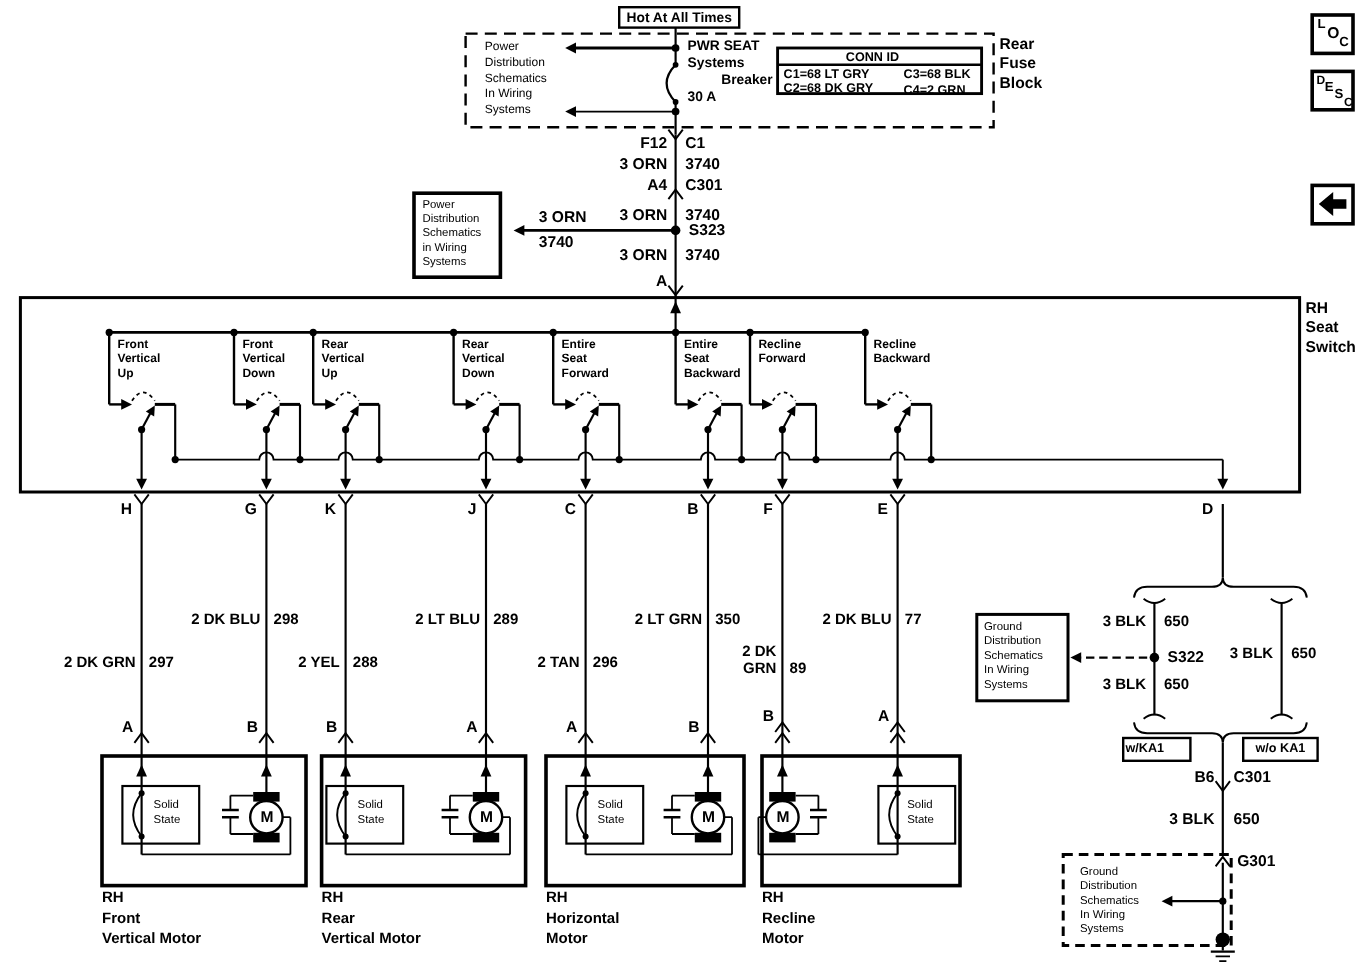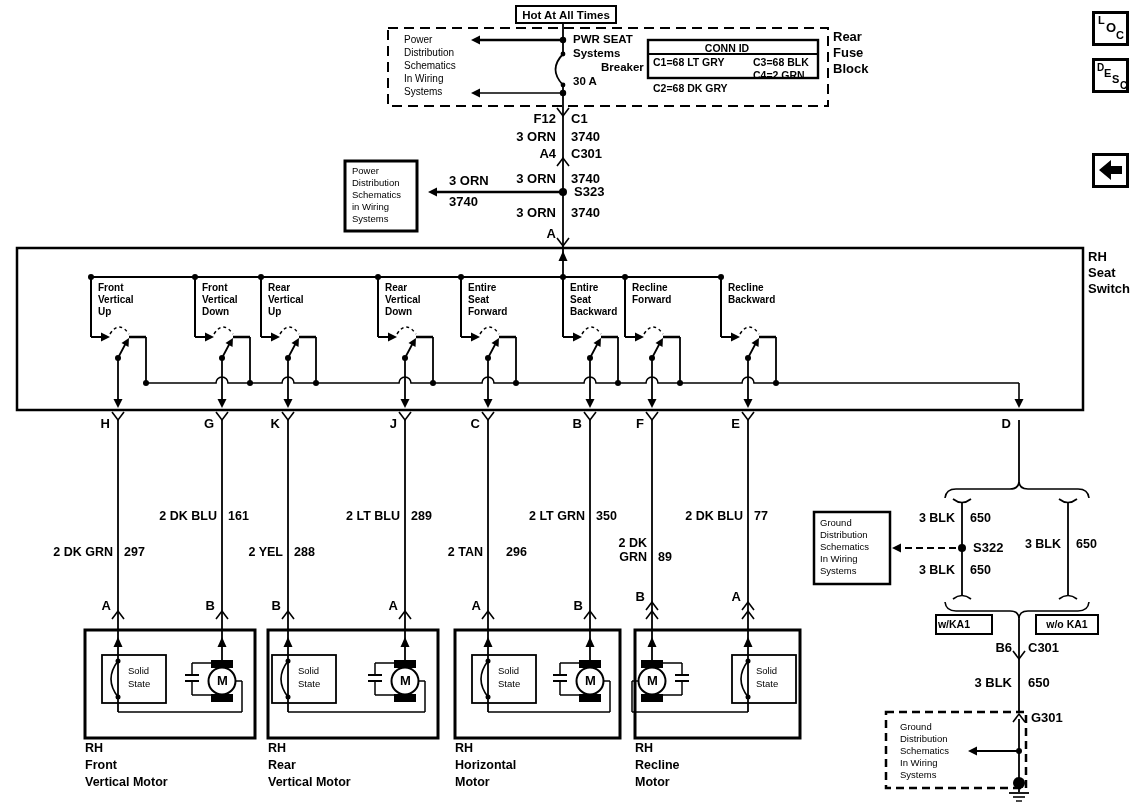--- a/index.html
+++ b/index.html
@@ -256,21 +256,21 @@
 <div class="lbl n10" style="left:404px;top:85px">Systems</div>
 
 <div class="lbl b11" style="left:573px;top:32px">PWR SEAT</div>
 <div class="lbl b11" style="left:573px;top:46px">Systems</div>
 <div class="lbl b11" style="left:601px;top:60px">Breaker</div>
 <div class="lbl b11" style="left:573px;top:74px">30 A</div>
 
 <div class="lbl b10 ctr" style="left:648px;top:42px;width:158px">CONN ID</div>
 <div class="lbl b10" style="left:653px;top:56px">C1=68 LT GRY</div>
 <div class="lbl b10" style="left:753px;top:56px">C3=68 BLK</div>
-<div class="lbl b10" style="left:653px;top:82px">C2=68 DK GRY</div>
+<div class="lbl b10" style="left:653px;top:68px">C2=68 DK GRY</div>
 <div class="lbl b10" style="left:753px;top:69px">C4=2 GRN</div>
 
 <div class="lbl b13" style="left:833px;top:29px">Rear</div>
 <div class="lbl b13" style="left:833px;top:45px">Fuse</div>
 <div class="lbl b13" style="left:833px;top:61px">Block</div>
 
 <div class="lbl b13" style="right:584px;top:111px">F12</div>
 <div class="lbl b13" style="left:571px;top:111px">C1</div>
 <div class="lbl b13" style="right:584px;top:129px">3 ORN</div>
 <div class="lbl b13" style="left:571px;top:129px">3740</div>
@@ -323,34 +323,34 @@
 <div class="lbl b13" style="right:926px;top:416px">G</div>
 <div class="lbl b13" style="right:860px;top:416px">K</div>
 <div class="lbl b13" style="right:743px;top:416px">J</div>
 <div class="lbl b13" style="right:660px;top:416px">C</div>
 <div class="lbl b13" style="right:558px;top:416px">B</div>
 <div class="lbl b13" style="right:496px;top:416px">F</div>
 <div class="lbl b13" style="right:400px;top:416px">E</div>
 <div class="lbl b13" style="right:129px;top:416px">D</div>
 
 <div class="lbl b12" style="right:923px;top:509px">2 DK BLU</div>
-<div class="lbl b12" style="left:228px;top:509px">161</div>
+<div class="lbl b12" style="left:228px;top:509px">298</div>
 <div class="lbl b12" style="right:740px;top:509px">2 LT BLU</div>
 <div class="lbl b12" style="left:411px;top:509px">289</div>
 <div class="lbl b12" style="right:555px;top:509px">2 LT GRN</div>
 <div class="lbl b12" style="left:596px;top:509px">350</div>
 <div class="lbl b12" style="right:397px;top:509px">2 DK BLU</div>
 <div class="lbl b12" style="left:754px;top:509px">77</div>
 
 <div class="lbl b12" style="right:1027px;top:545px">2 DK GRN</div>
 <div class="lbl b12" style="left:124px;top:545px">297</div>
 <div class="lbl b12" style="right:857px;top:545px">2 YEL</div>
 <div class="lbl b12" style="left:294px;top:545px">288</div>
 <div class="lbl b12" style="right:657px;top:545px">2 TAN</div>
-<div class="lbl b12" style="left:506px;top:545px">296</div>
+<div class="lbl b12" style="left:494px;top:545px">296</div>
 <div class="lbl b12" style="right:493px;top:536px">2 DK</div>
 <div class="lbl b12" style="right:493px;top:550px">GRN</div>
 <div class="lbl b12" style="left:658px;top:550px">89</div>
 
 <div class="lbl b13" style="right:1029px;top:598px">A</div>
 <div class="lbl b13" style="right:925px;top:598px">B</div>
 <div class="lbl b13" style="right:859px;top:598px">B</div>
 <div class="lbl b13" style="right:742px;top:598px">A</div>
 <div class="lbl b13" style="right:659px;top:598px">A</div>
 <div class="lbl b13" style="right:557px;top:598px">B</div>

